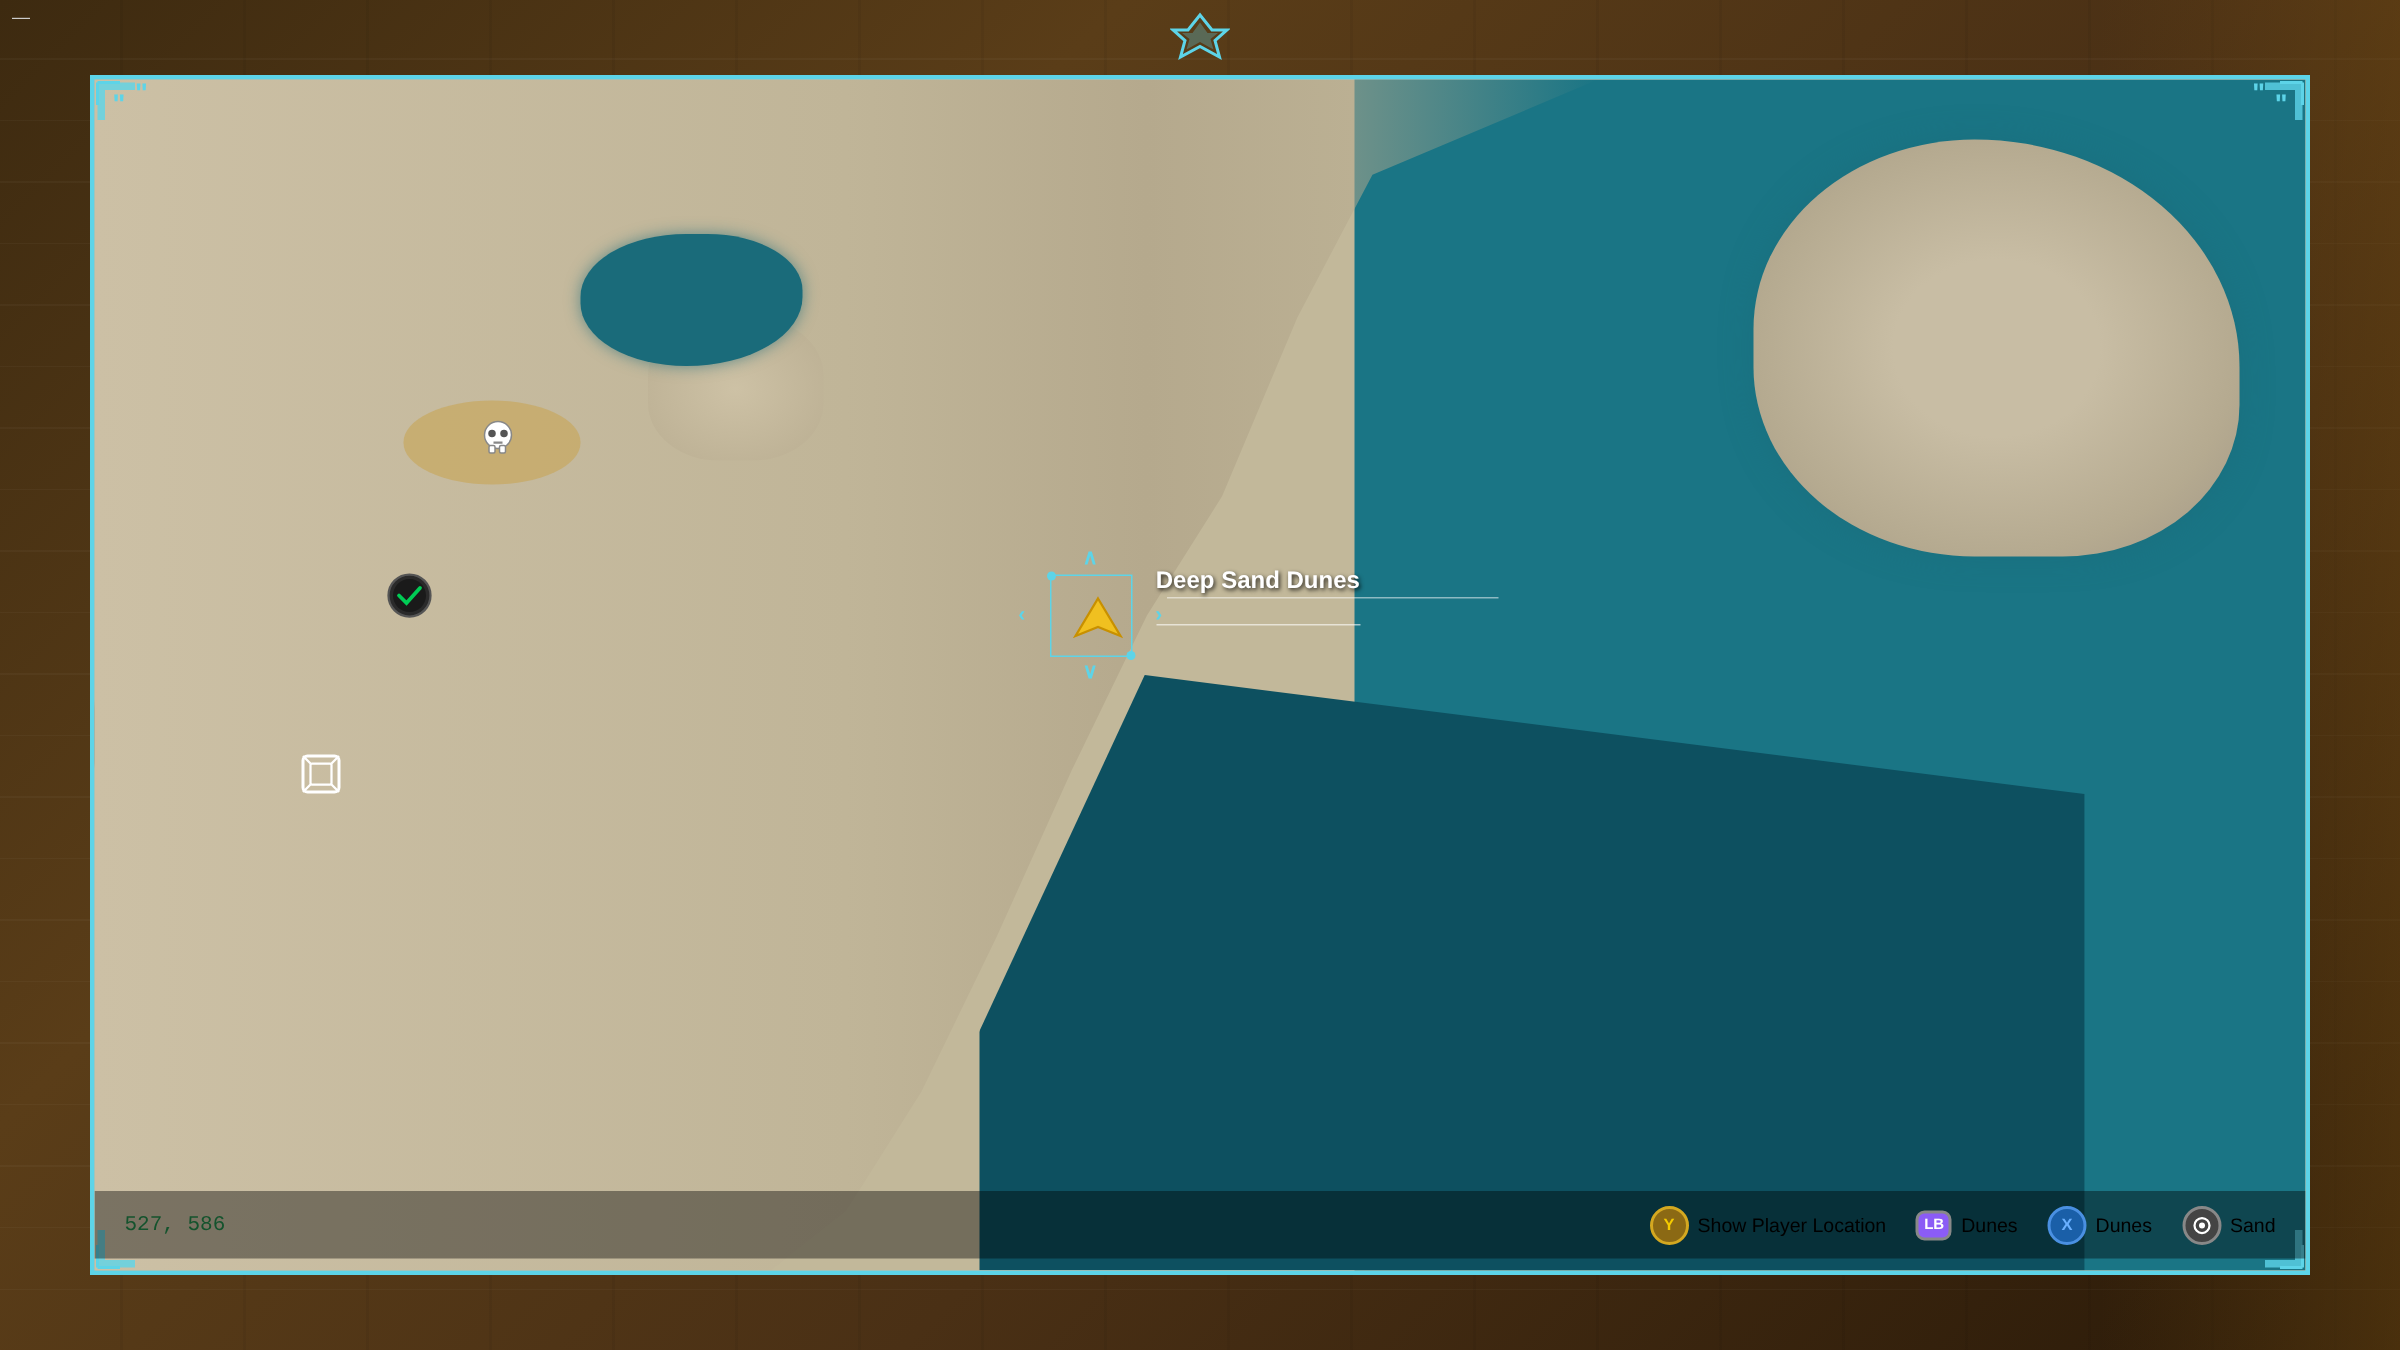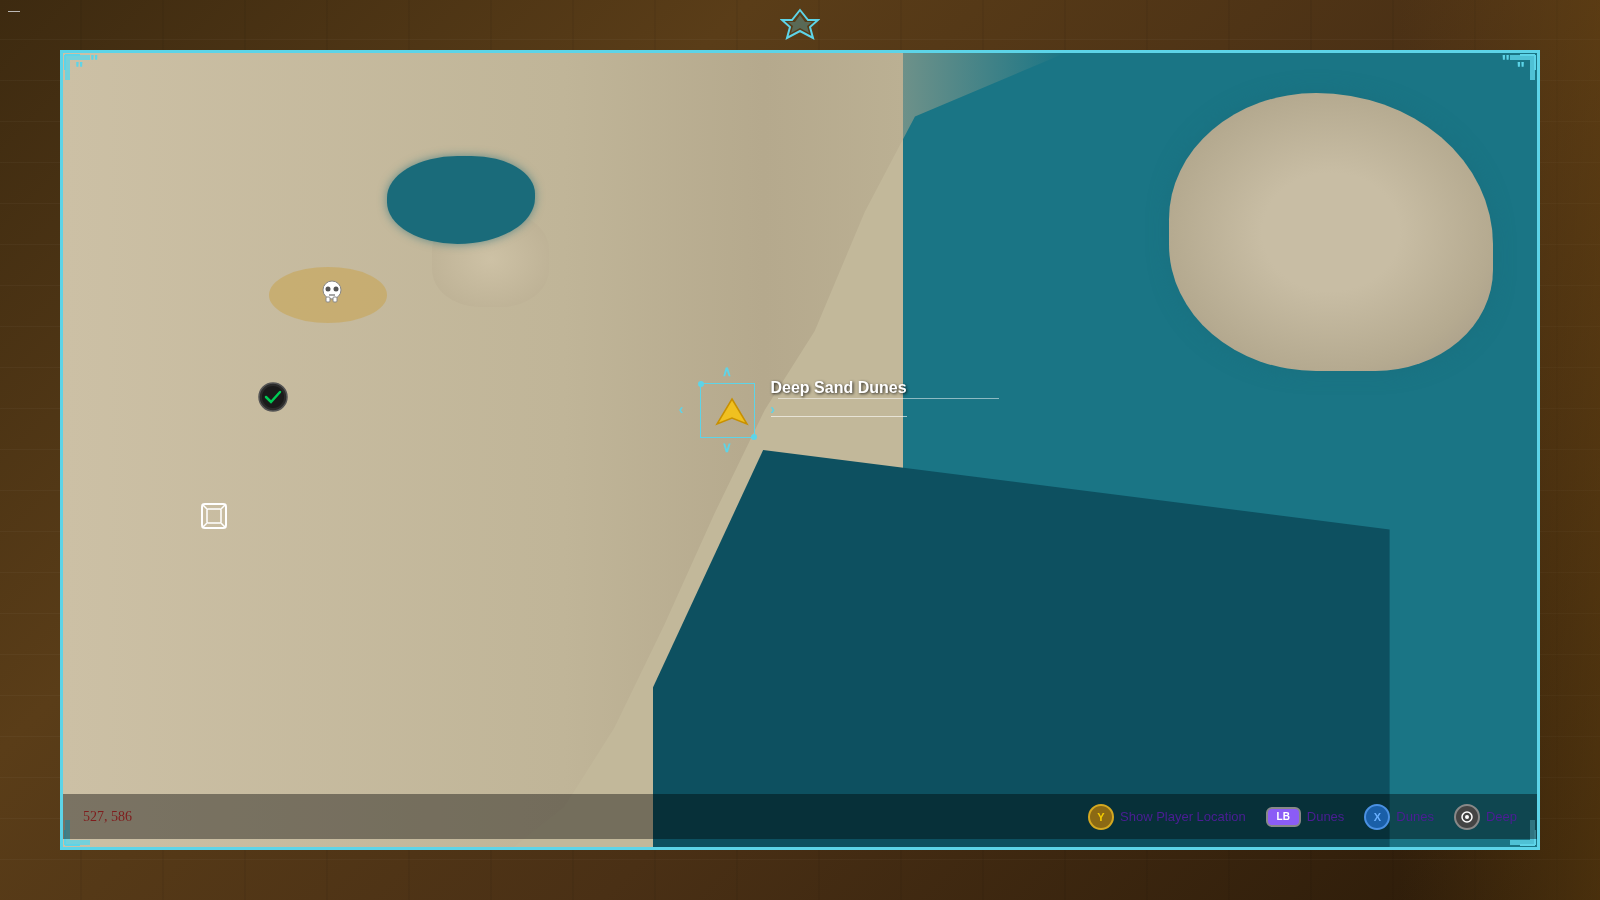--- a/index.html
+++ b/index.html
@@ -192,23 +192,23 @@
       height: 45px;
       display: flex;
       align-items: center;
       justify-content: space-between;
       padding: 0 20px;
       z-index: 30;
       background: rgba(0,0,0,0.4);
     }
 
     .coords {
-      color: #7f1d1d;
+      color: #14532d;
       font-size: 14px;
-      font-family: Liberation Serif, serif;
+      font-family: Liberation Mono, monospace;
     }
 
     .controls-bar {
       display: flex;
       align-items: center;
       gap: 20px;
     }
 
     .control-item {
       display: flex;
@@ -224,26 +224,26 @@
       display: flex;
       align-items: center;
       justify-content: center;
       font-size: 11px;
       font-weight: bold;
       color: white;
       flex-shrink: 0;
     }
 
     .btn-y { background: #8b6914; border-color: #d4a820; color: #f5cc00; }
-    .btn-lb { background: #8b5cf6; border-color: #888; border-radius: 6px; width: 35px; height: 20px; font-size: 10px; }
+    .btn-lb { background: #8b5cf6; border-color: #888; border-radius: 6px; width: 24px; height: 20px; font-size: 10px; }
     .btn-x { background: #1a5fa8; border-color: #4a90e2; color: #6ab0ff; }
     .btn-rs { background: #444; border-color: #888; }
 
     .control-label {
-      color: #4c1d95;
+      color: #000000;
       font-size: 13px;
       white-space: nowrap;
     }
 
     
     .top-center-icon {
       position: absolute;
       top: 5px;
       left: 50%;
       transform: translateX(-50%);
@@ -436,21 +436,21 @@
         <div class="btn-circle btn-x">X</div>
         <span class="control-label">Dunes</span>
       </div>
       <div class="control-item">
         <div class="btn-circle btn-rs">
           <svg width="14" height="14" viewBox="0 0 14 14">
             <circle cx="7" cy="7" r="5" fill="none" stroke="white" stroke-width="1.5"></circle>
             <circle cx="7" cy="7" r="2" fill="white"></circle>
           </svg>
         </div>
-        <span class="control-label">Deep</span>
+        <span class="control-label">Sand</span>
       </div>
     </div>
   </div>
 
 </div>
 
 <div class="top-center-icon">
   <svg width="40" height="40" viewBox="0 0 40 40">
     <polygon points="20,5 28,15 38,15 30,22 33,33 20,26 7,33 10,22 2,15 12,15" fill="none" stroke="#5dd4e8" stroke-width="2"></polygon>
     <polygon points="20,10 25,17 32,17 27,21 29,28 20,23 11,28 13,21 8,17 15,17" fill="#5dd4e8" opacity="0.3"></polygon>

